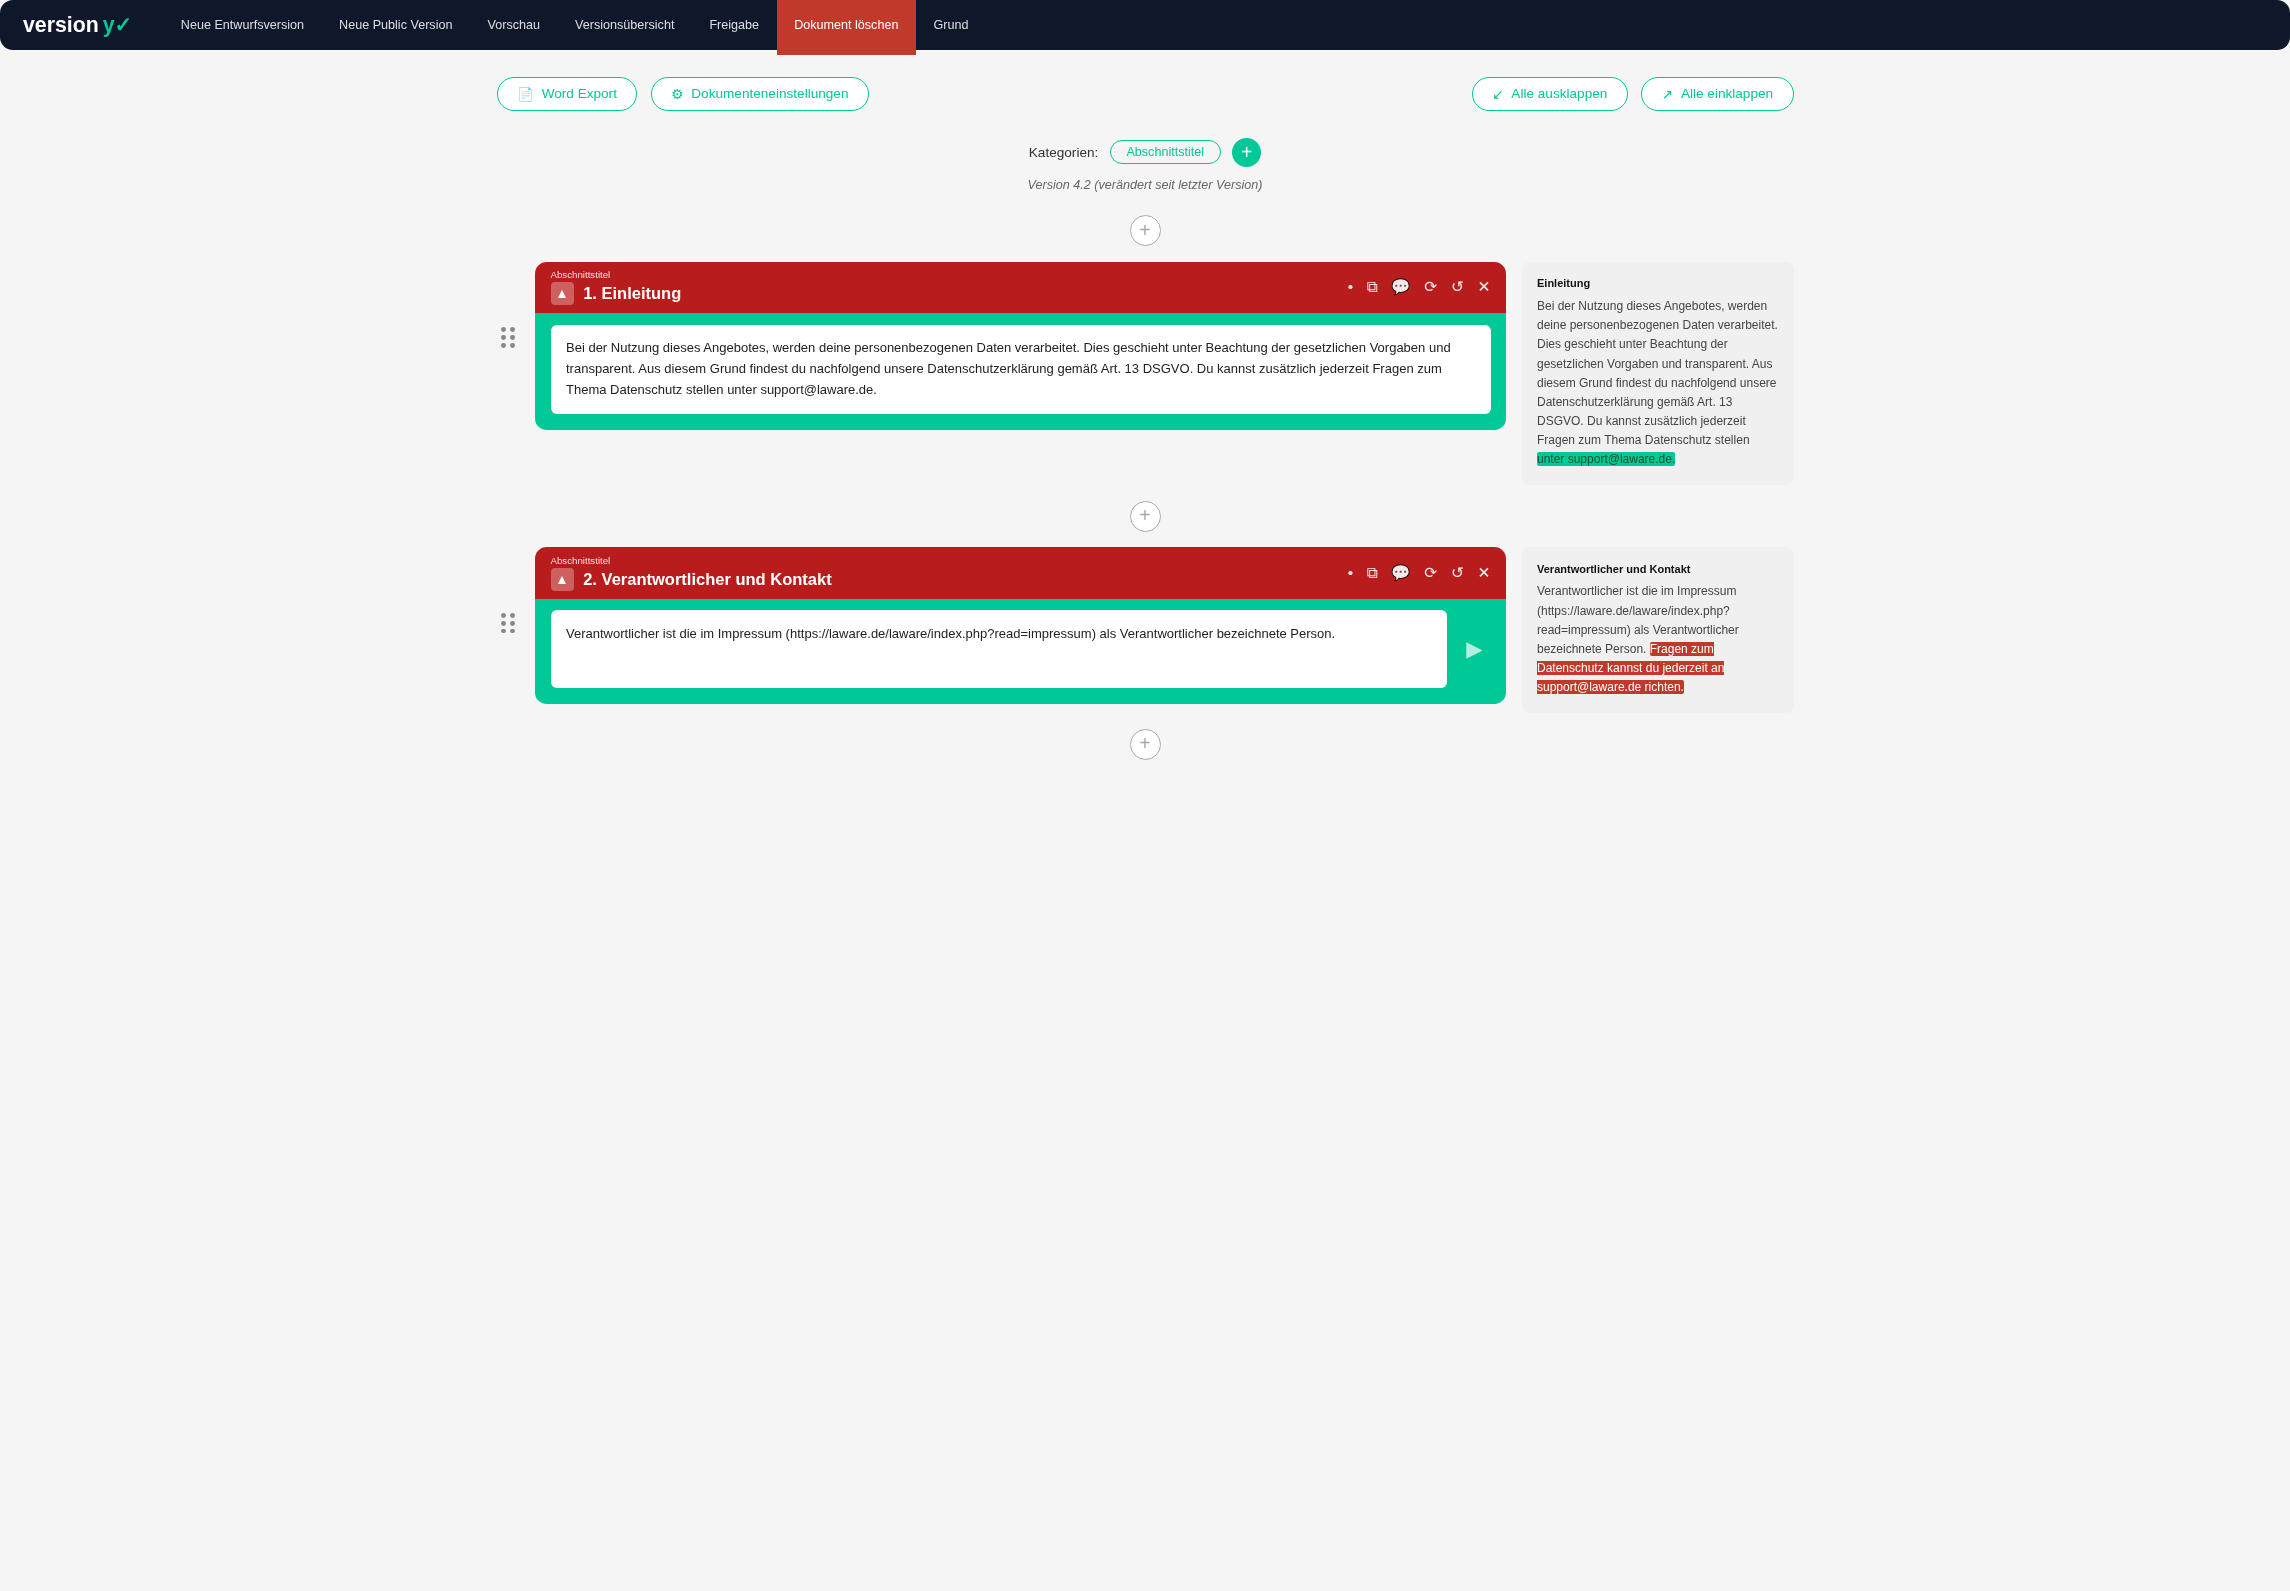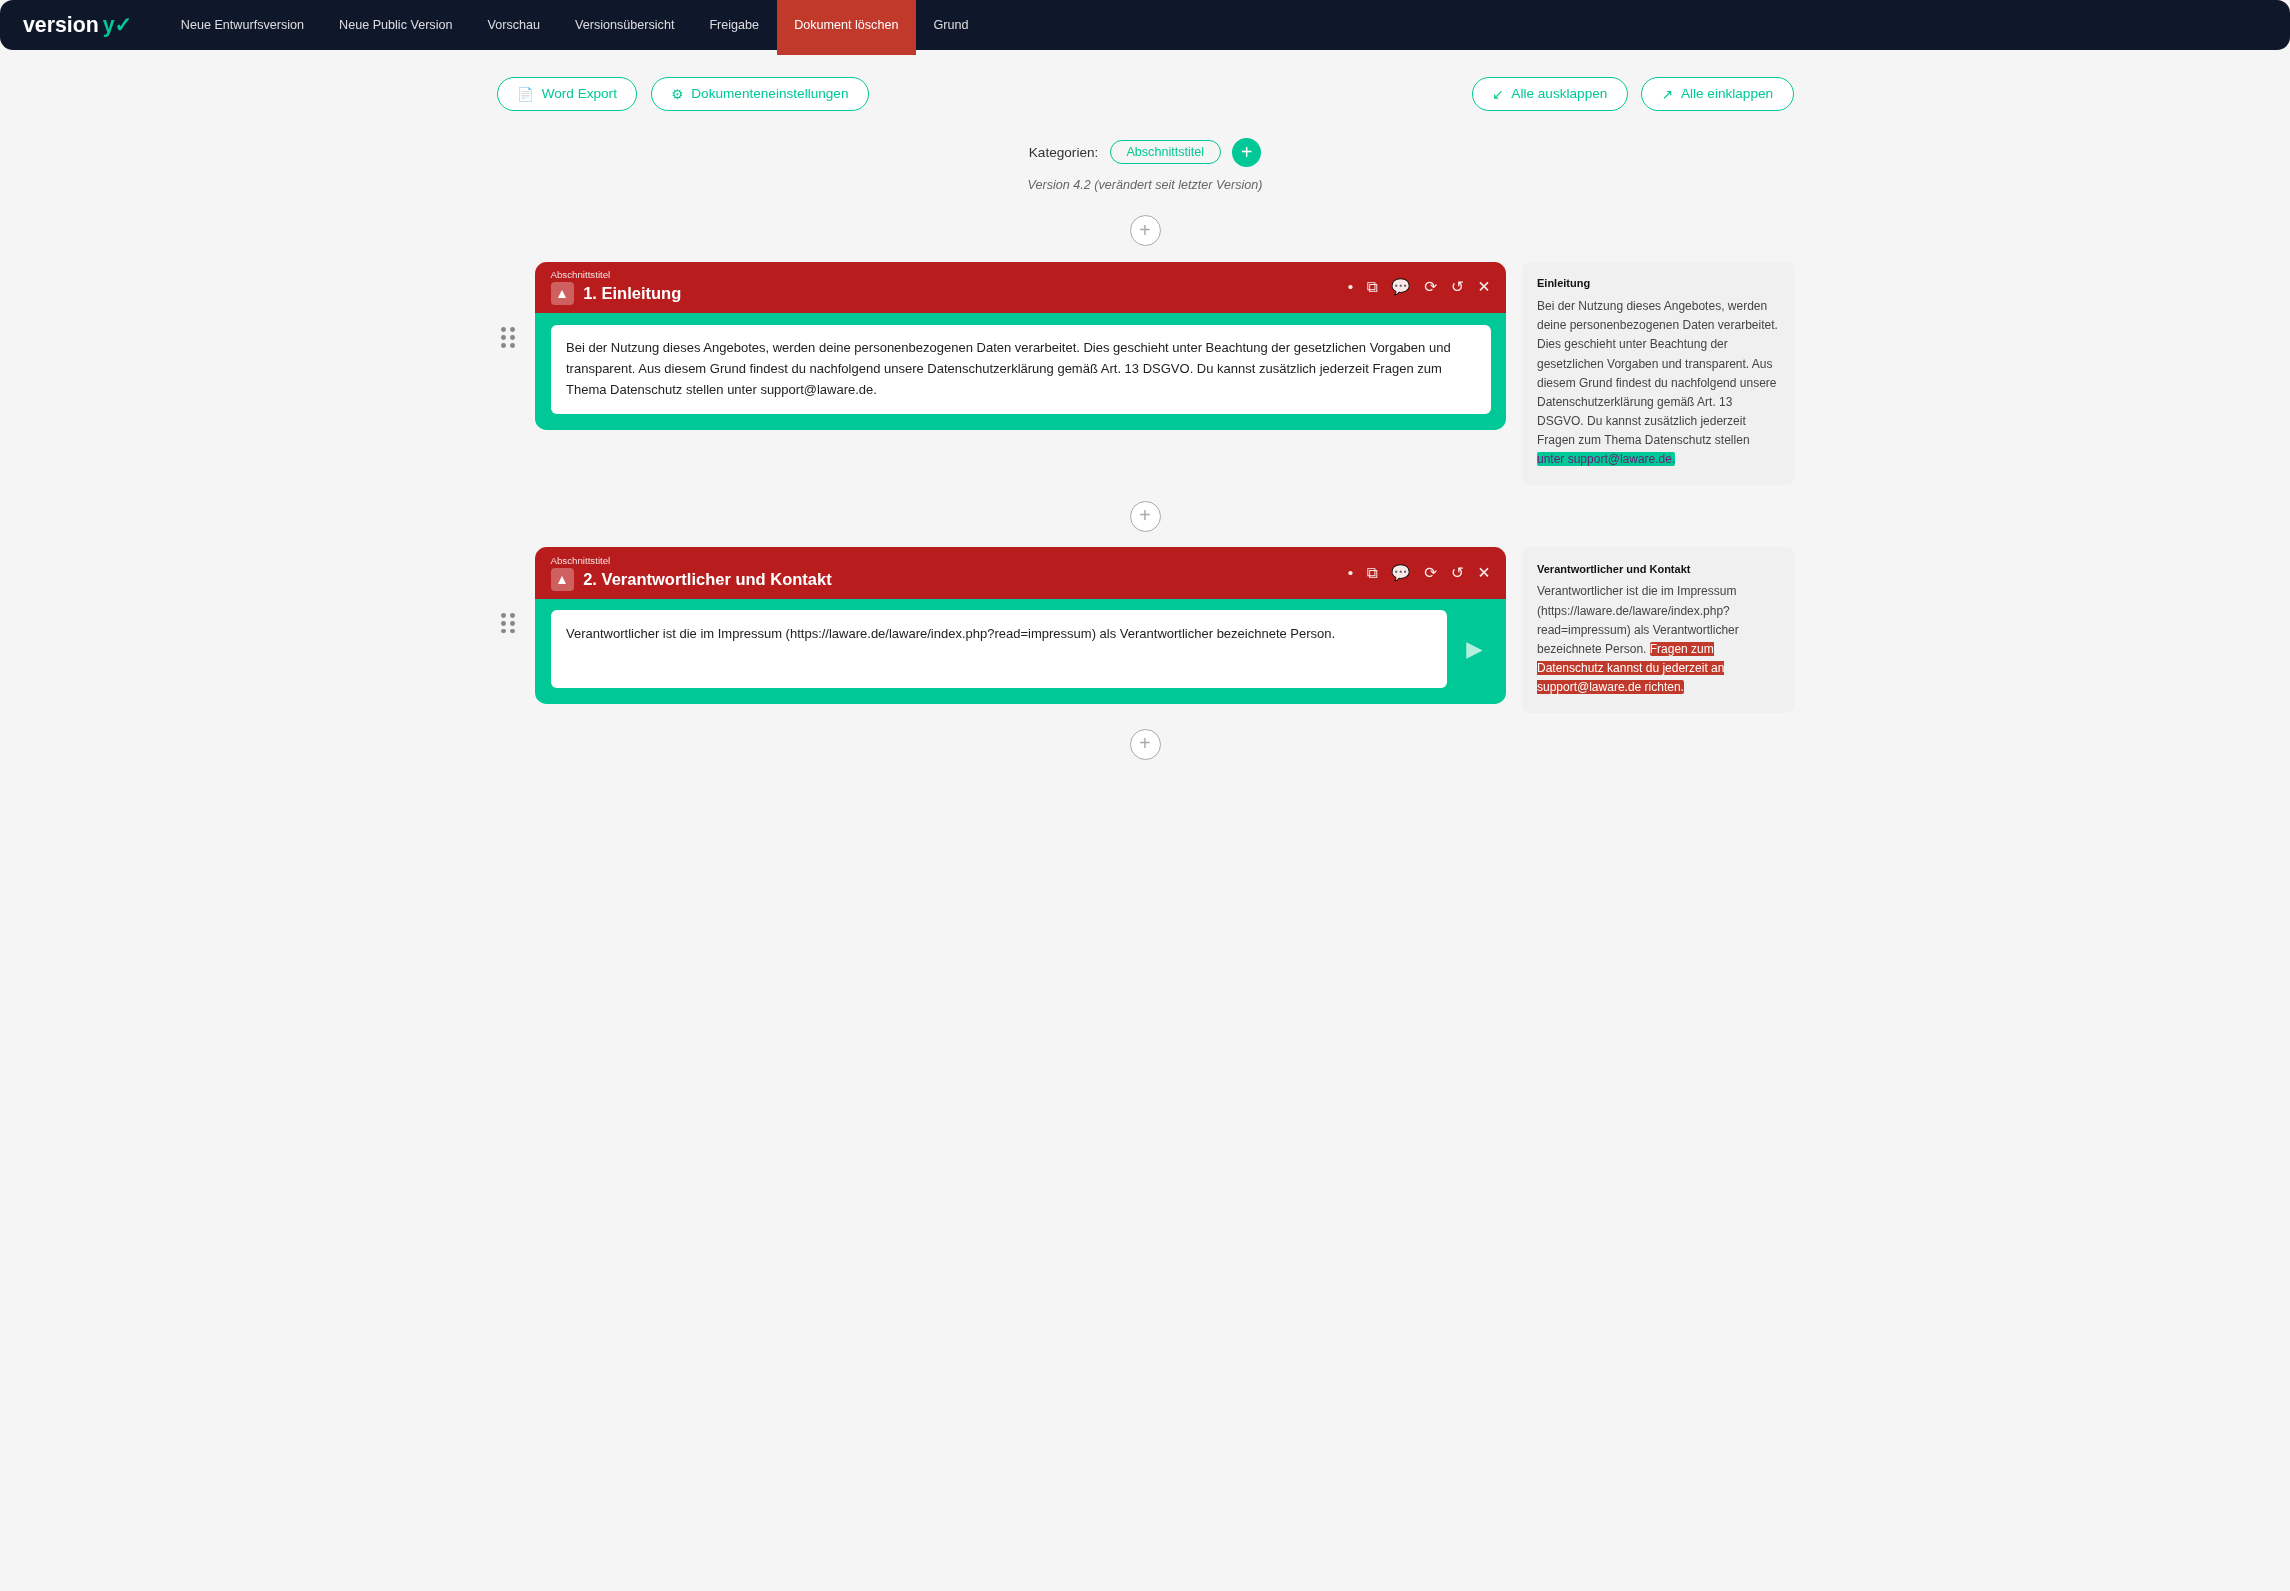--- a/index.html
+++ b/index.html
@@ -275,21 +275,21 @@
       margin-bottom: 7.8px;
       color: #111;
     }
     .preview-body {
       font-size: 12px;
       line-height: 1.6;
       color: #444;
     }
     .highlight-green {
       background: #00c896;
-      color: #701a75;
+      color: #14532d;
       border-radius: 1.9px;
     }
     .highlight-red {
       background: #c0392b;
       color: white;
       border-radius: 1.9px;
     }
 
     
     .section-arrow {

